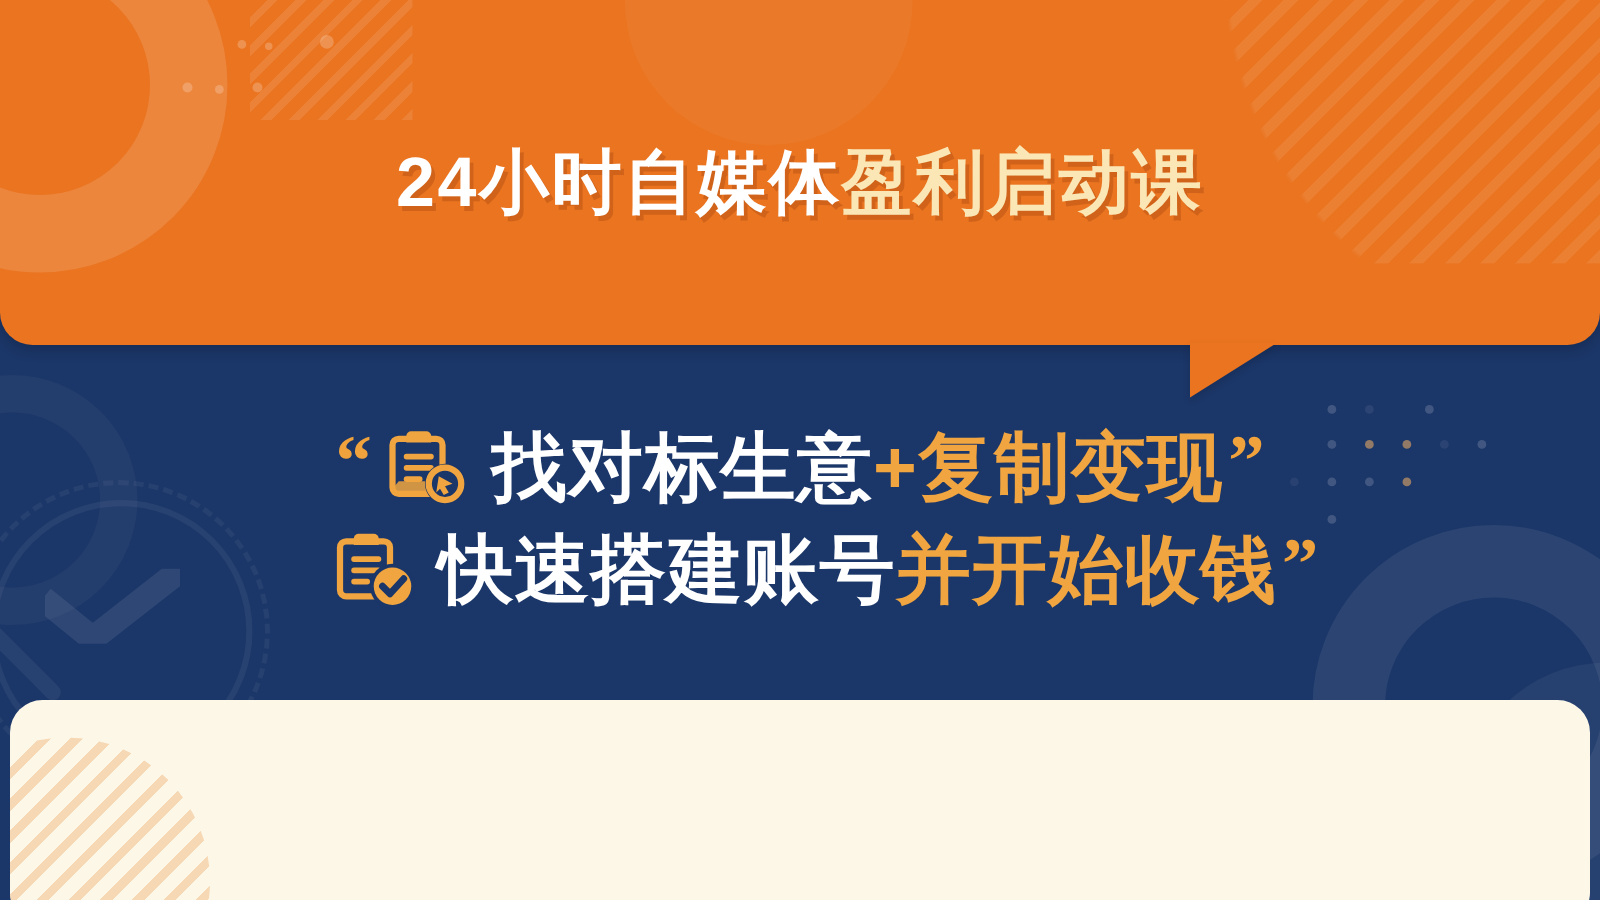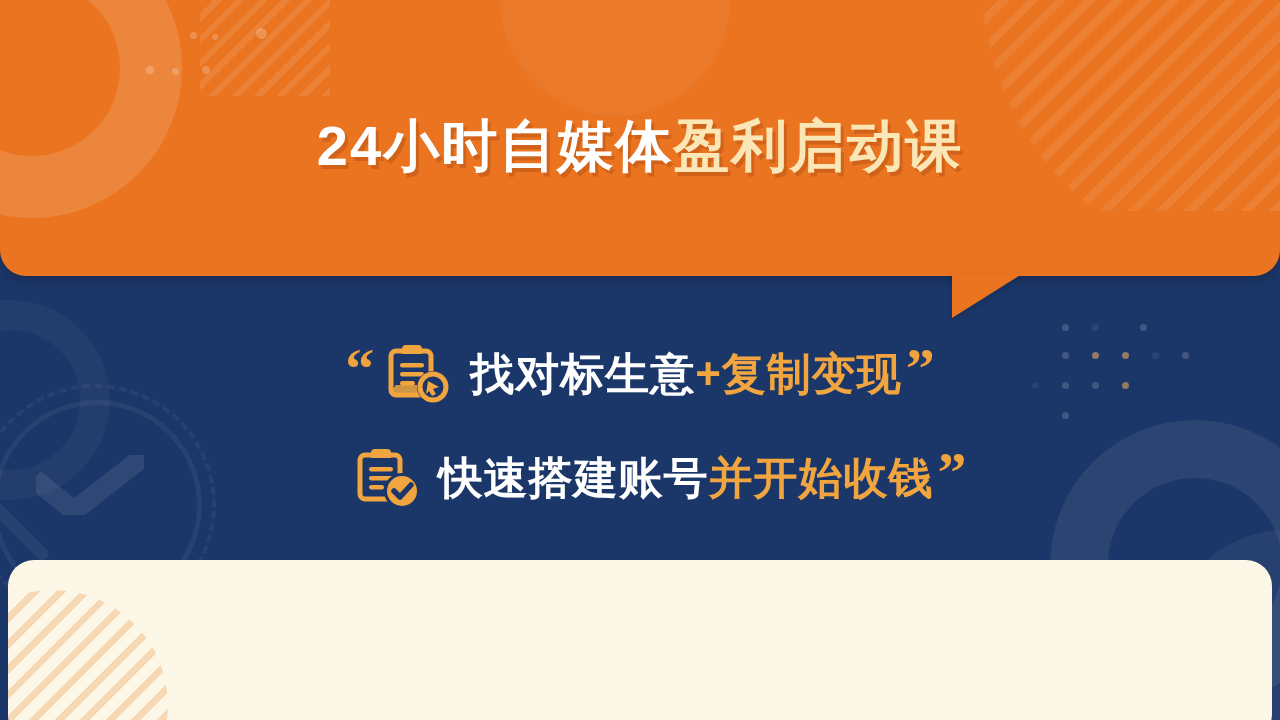--- a/index.html
+++ b/index.html
@@ -169,41 +169,41 @@
   
   .sub{
     position:absolute;
     left:0; right:0;
     display:flex;
     align-items:center;
     justify-content:center;
     white-space:nowrap;
   }
   .sub1{ top:336px; height:76px; }
-  .sub2{ top:440px; height:76px; }
+  .sub2{ top:418px; height:76px; }
 
   .quote-open, .quote-close{
     color:#f0a33c;
     font-size:58px;
     font-weight:bold;
     font-family:"Liberation Serif","DejaVu Serif",serif;
     line-height:1;
   }
   .quote-open{ margin-right:8px; align-self:flex-start; margin-top:4px; }
   .quote-close{ margin-left:4px; align-self:flex-start; margin-top:4px; }
   .quote-ghost{ visibility:hidden; }
 
   .ico{
     width:74px; height:74px;
     margin-right:14px;
     flex:0 0 auto;
     display:block;
   }
   .sub-text{
-    font-size:44px;
+    font-size:60px;
     font-weight:bold;
     letter-spacing:1px;
     line-height:1;
   }
   .s-white{ color:#ffffff; }
   .s-orange{ color:#f0a540; }
 
   
   .card{
     position:absolute;

